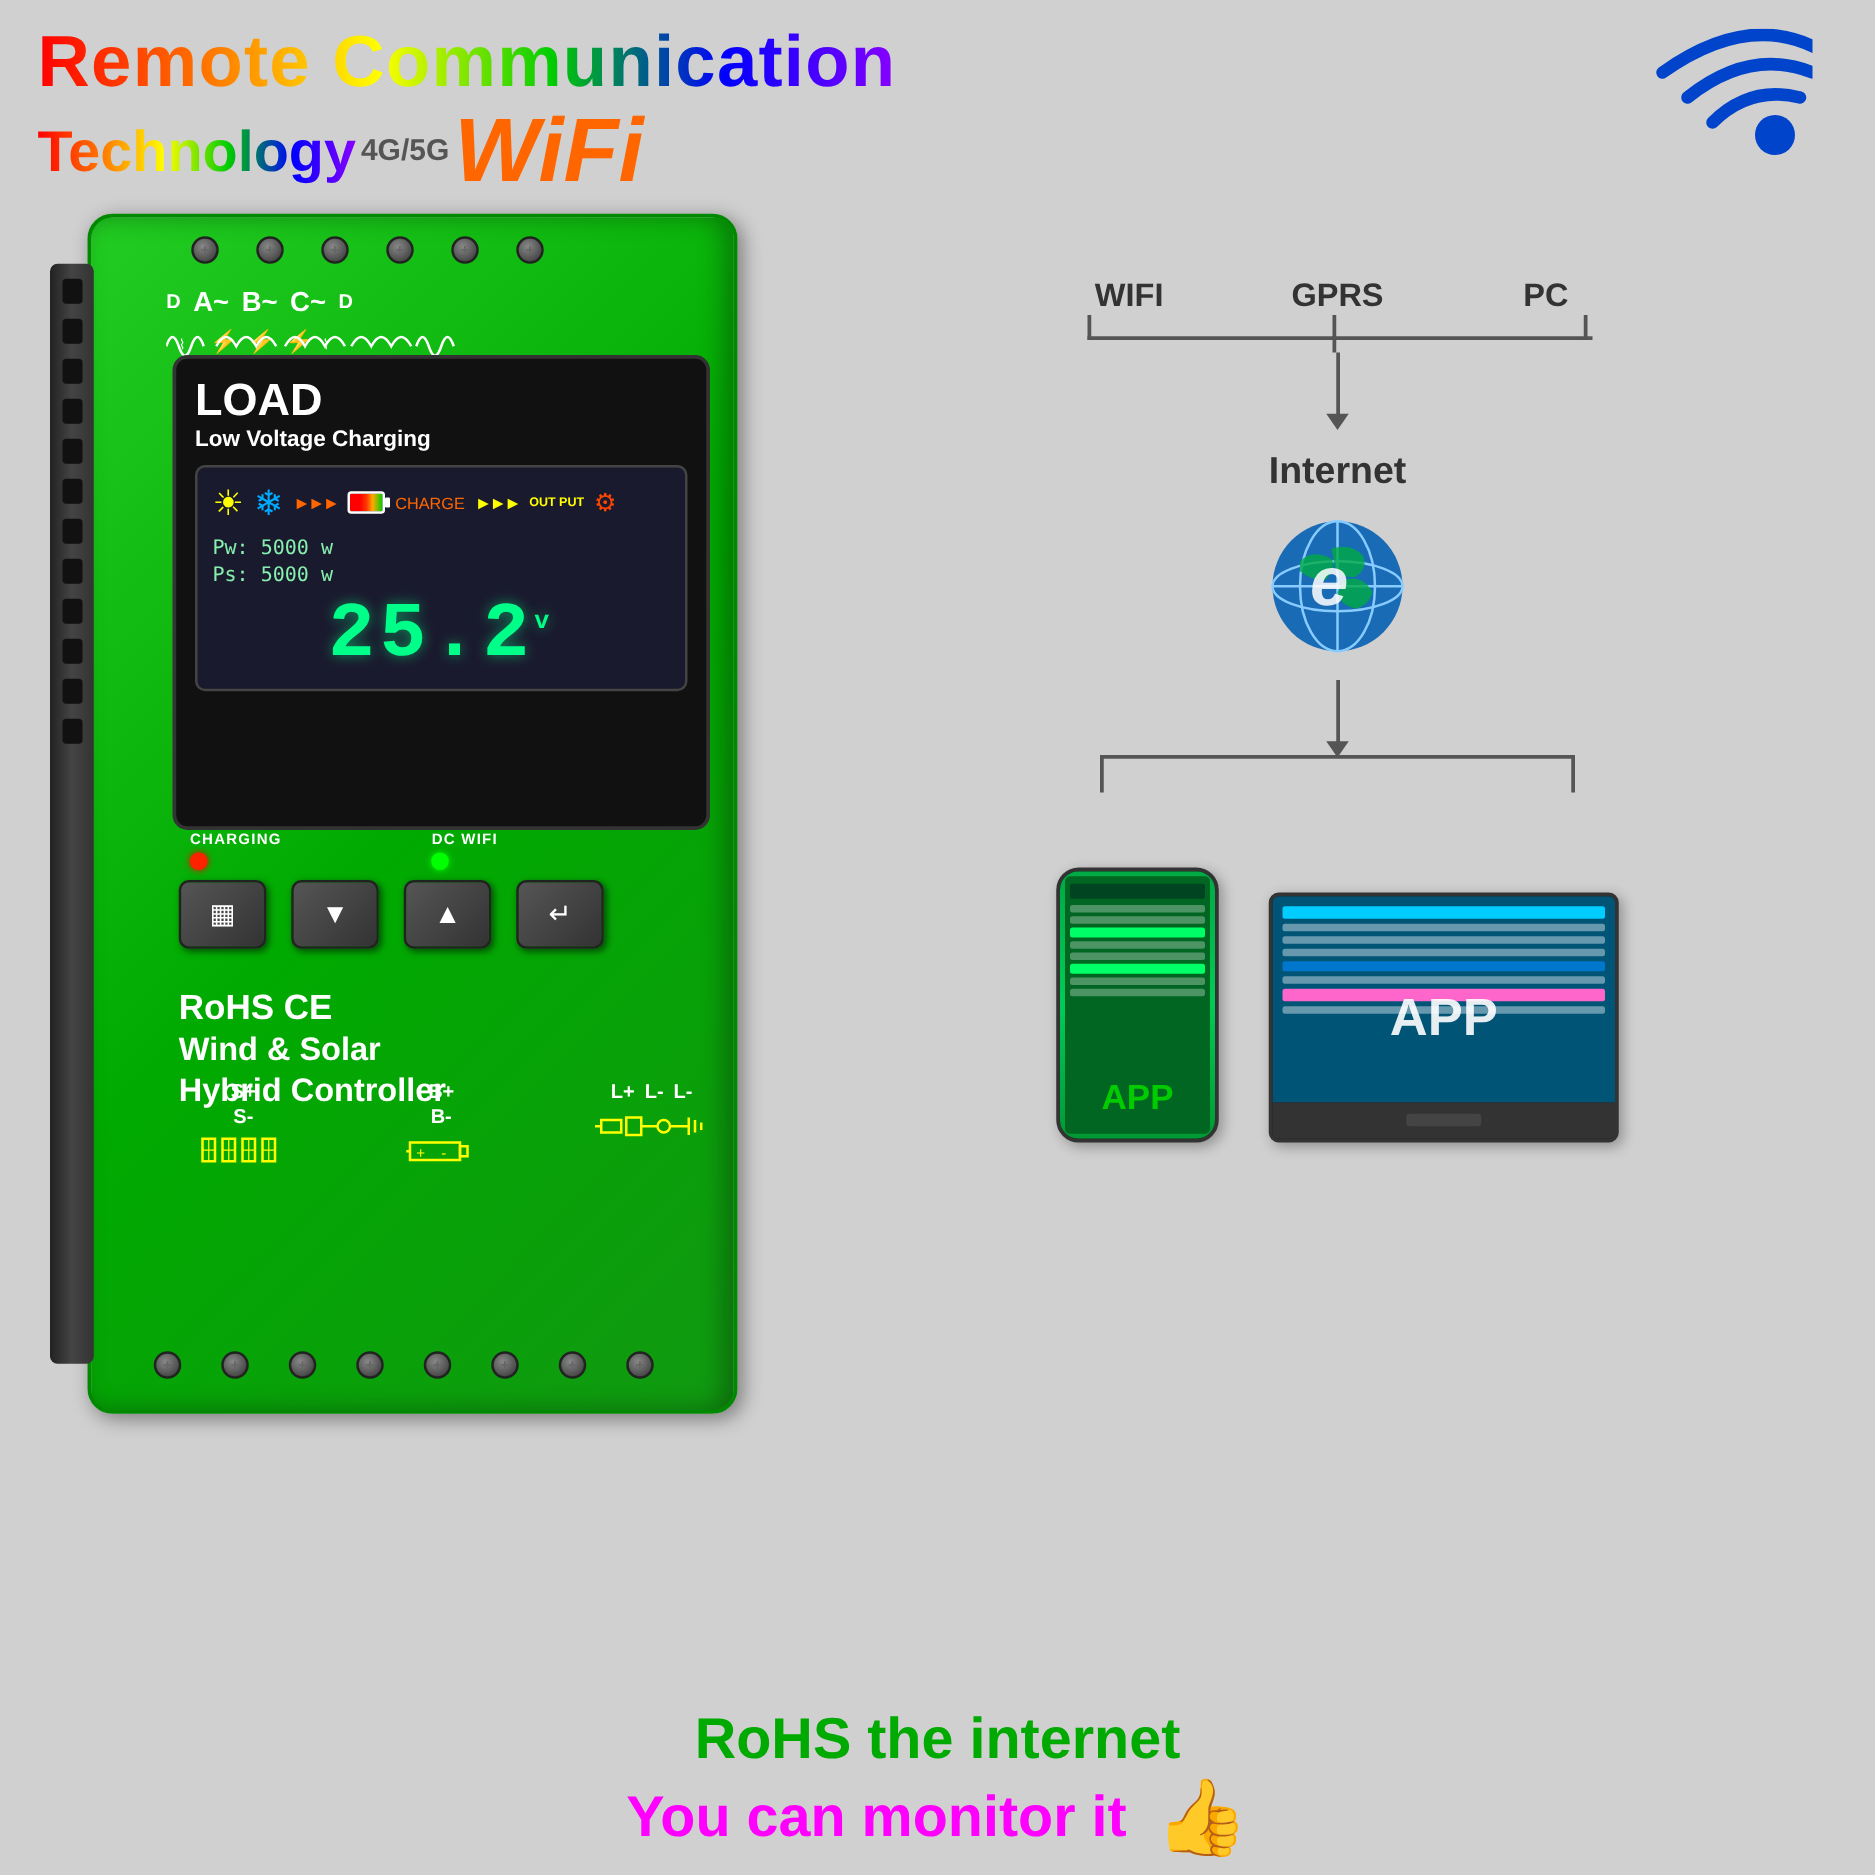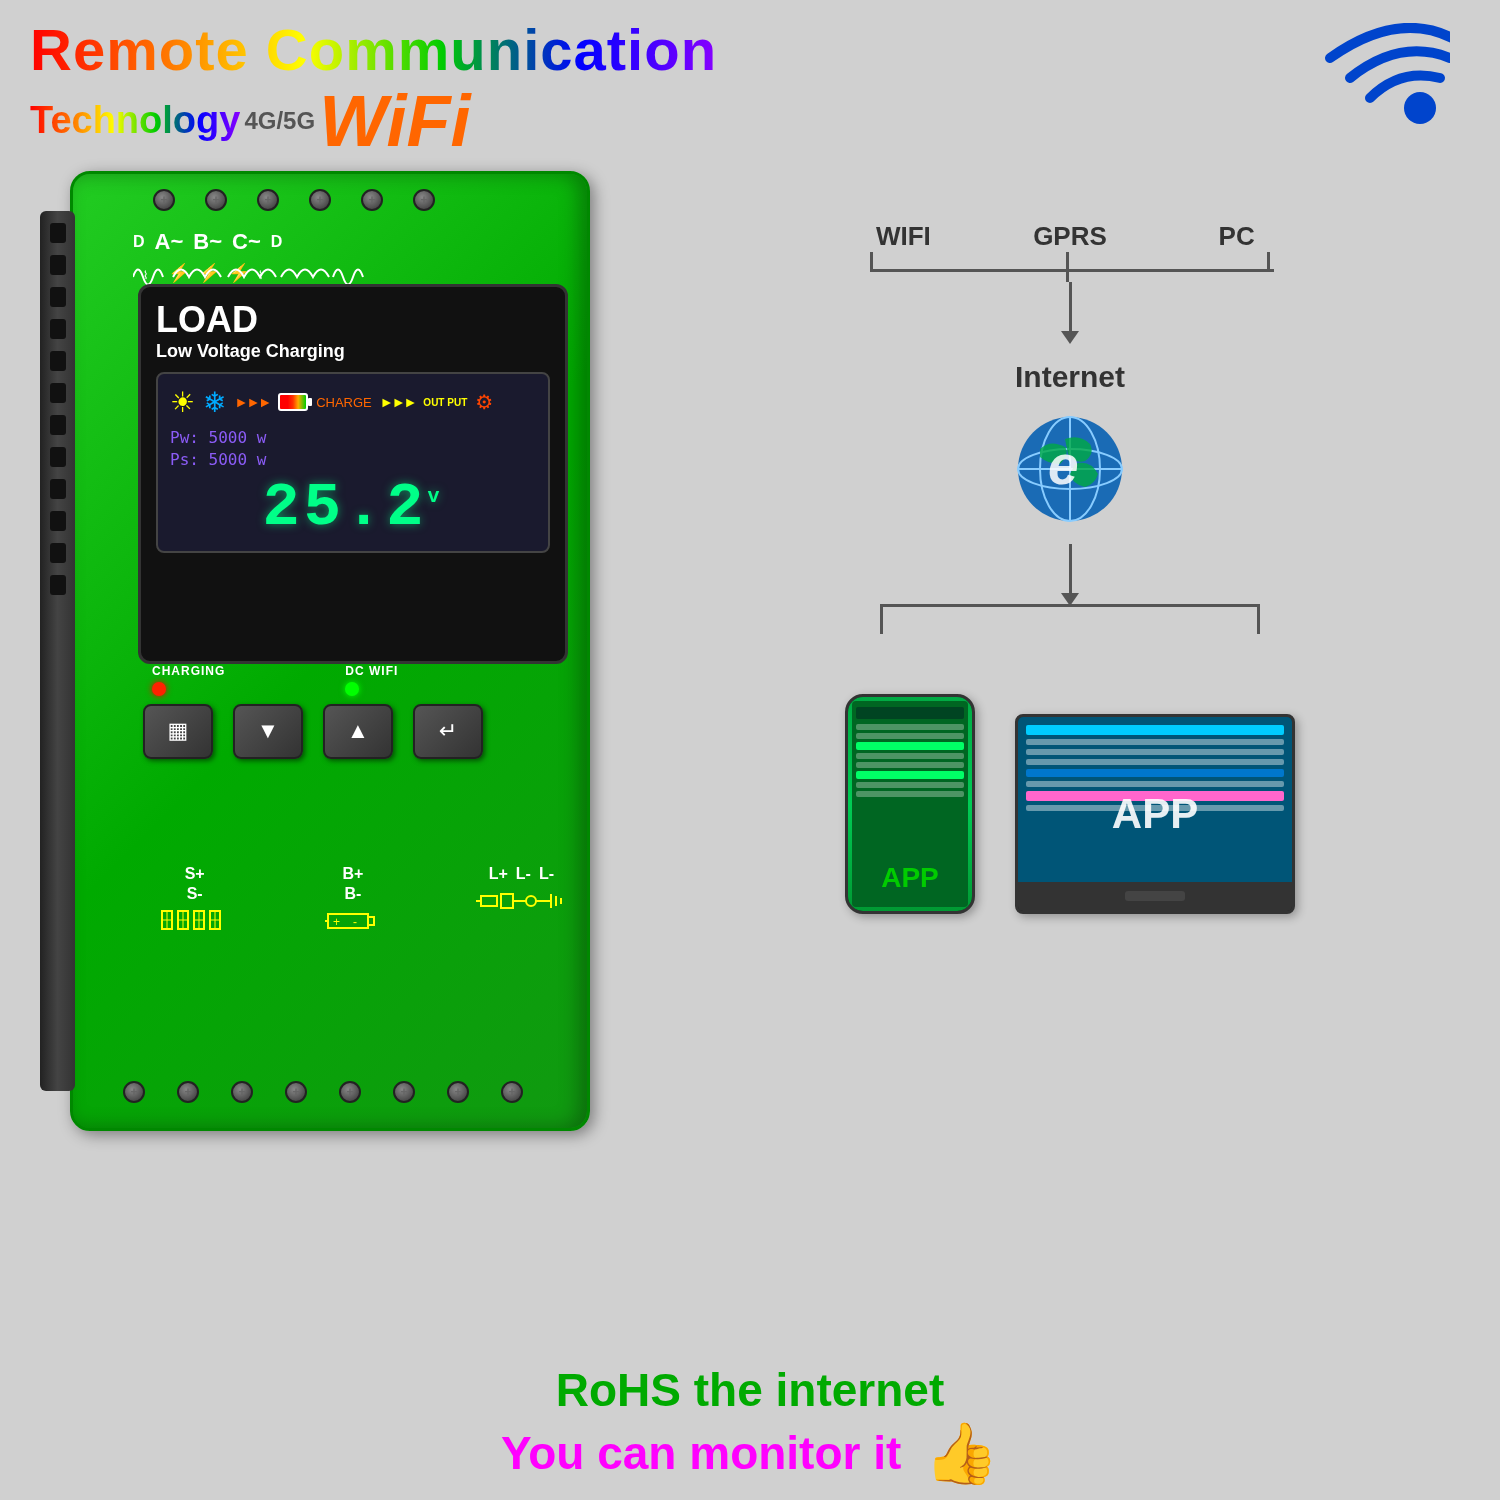--- a/index.html
+++ b/index.html
@@ -45,21 +45,21 @@
       align-items: center;
       gap: 0;
       line-height: 1.1;
     }
 
     .title-tech {
       background: linear-gradient(90deg, #ff0000, #ff7700, #ffff00, #00cc00, #0000ff, #8800ff);
       -webkit-background-clip: text;
       -webkit-text-fill-color: transparent;
       background-clip: text;
-      font-size: 38px;
+      font-size: 46px;
       font-weight: 900;
     }
 
     .title-4g5g {
       font-size: 24px;
       font-weight: 700;
       color: #555;
       vertical-align: super;
       -webkit-text-fill-color: #555;
       margin-left: 4px;
@@ -284,21 +284,21 @@
     .gear-icon {
       color: #ff4400;
       font-size: 20px;
     }
 
     .power-readings {
       margin-top: 4px;
     }
 
     .power-line {
-      color: #8b5cf6;
+      color: #86efac;
       font-size: 16px;
       font-family: monospace;
       line-height: 1.4;
     }
 
     .voltage-display {
       font-size: 62px;
       font-weight: 900;
       color: #00ff88;
       font-family: 'Courier New', monospace;
@@ -797,20 +797,25 @@
             <span class="ctrl-btn-icon">▼</span>
           </div>
           <div class="ctrl-btn">
             <span class="ctrl-btn-icon">▲</span>
           </div>
           <div class="ctrl-btn">
             <span class="ctrl-btn-icon">↵</span>
           </div>
         </div>
 
+        <div class="rohs-section">
+          <div class="rohs-text">RoHS CE</div>
+          <div class="rohs-line">Wind &amp; Solar</div>
+          <div class="rohs-line">Hybrid  Controller</div>
+        </div>
 
         <div class="bottom-terminal-labels">
           <div class="term-group">
             <div class="term-label">S+</div>
             <div class="term-label">S-</div>
             <div class="solar-symbol">
               <svg width="70" height="30" viewBox="0 0 70 30">
 
                 <rect x="2" y="5" width="10" height="18" fill="none" stroke="yellow" stroke-width="2"></rect>
                 <line x1="7" y1="5" x2="7" y2="23" stroke="yellow" stroke-width="1"></line>

